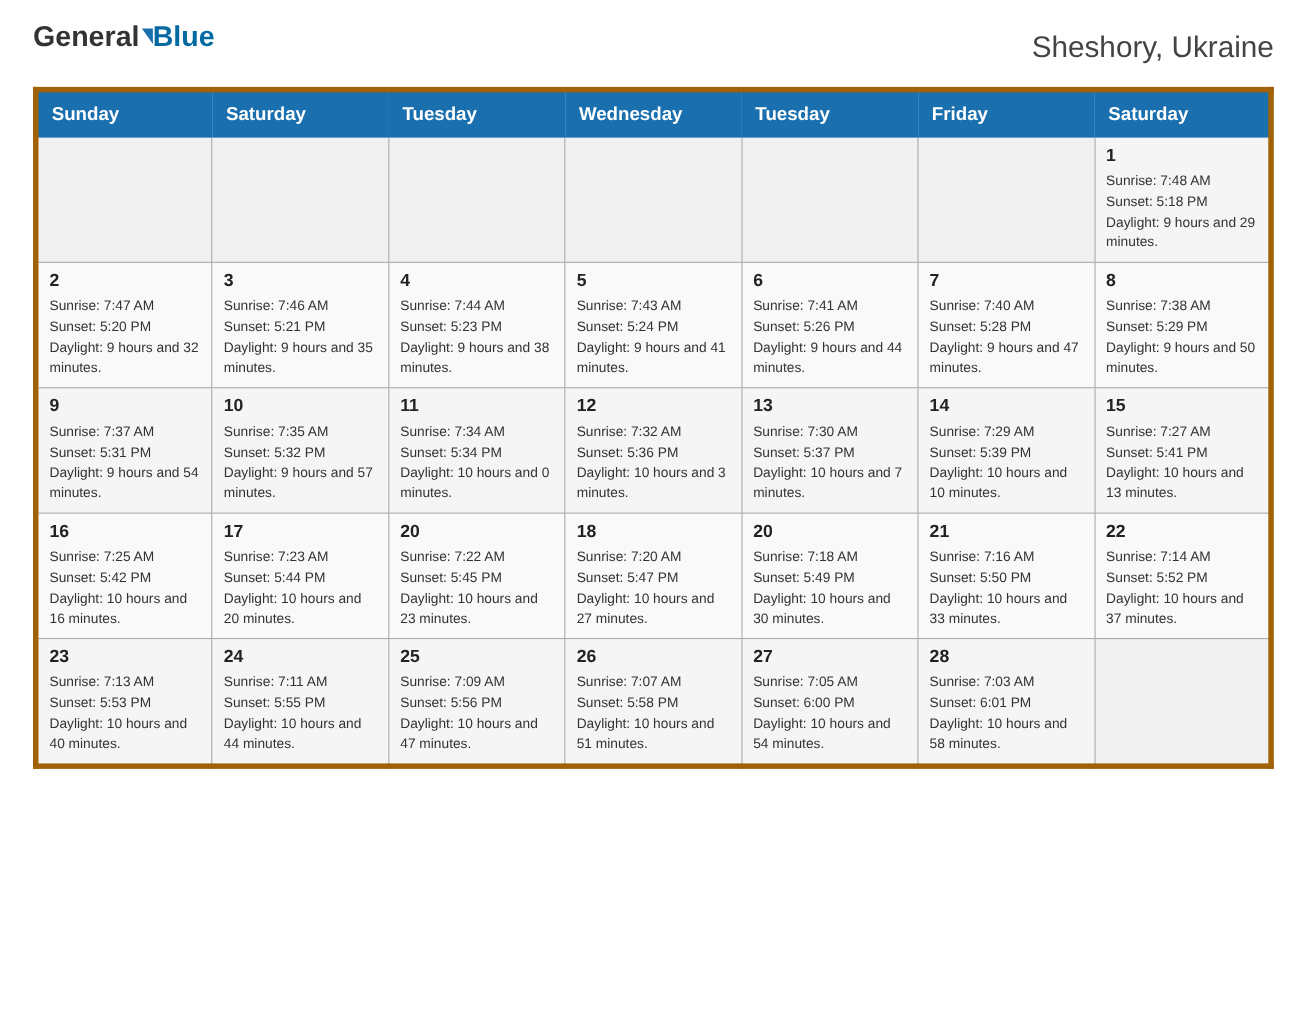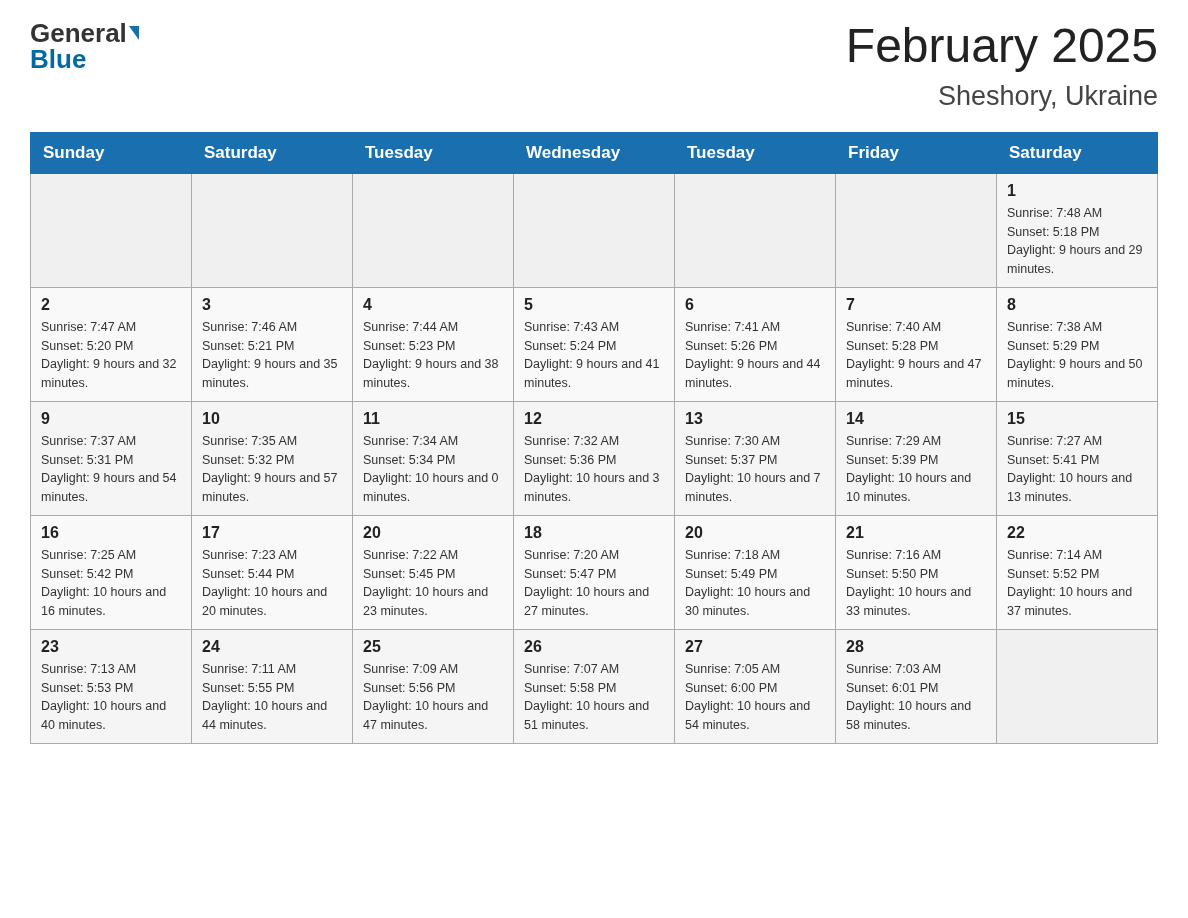--- a/index.html
+++ b/index.html
@@ -11,21 +11,21 @@
       padding: 20px 30px;
     }
     .header {
       display: flex;
       justify-content: space-between;
       align-items: flex-start;
       margin-bottom: 20px;
     }
     .logo {
       display: flex;
-      flex-direction: column;
+      flex-direction: row;
       align-items: flex-start;
     }
     .logo-text-general {
       font-size: 26px;
       font-weight: bold;
       color: #333;
       line-height: 1;
     }
     .logo-text-blue {
       font-size: 26px;
@@ -57,21 +57,21 @@
       line-height: 1.1;
     }
     .title-location {
       font-size: 27px;
       color: #444;
       margin-top: 8px;
     }
     .calendar {
       width: 100%;
       border-collapse: collapse;
-      border: 1px solid #a16207;
+      border: 5px solid #a16207;
       padding-left: 32px;
     }
     .calendar th {
       background-color: #1a6faf;
       color: #fff;
       font-size: 17px;
       font-weight: bold;
       padding: 10px 12px;
       text-align: left;
       border: 1px solid #1a6faf;
@@ -118,21 +118,20 @@
 
 <div class="header">
   <div class="logo">
     <div class="logo-line">
       <span class="logo-text-general">General</span>
       <span class="logo-arrow"></span>
     </div>
     <span class="logo-text-blue">Blue</span>
   </div>
   <div class="title-block">
-    <div class="title-month">February 2025</div>
     <div class="title-location">Sheshory, Ukraine</div>
   </div>
 </div>
 
 <table class="calendar">
   <thead>
     <tr>
     <th>Sunday</th>
         <th>Saturday</th>
         <th>Tuesday</th>

